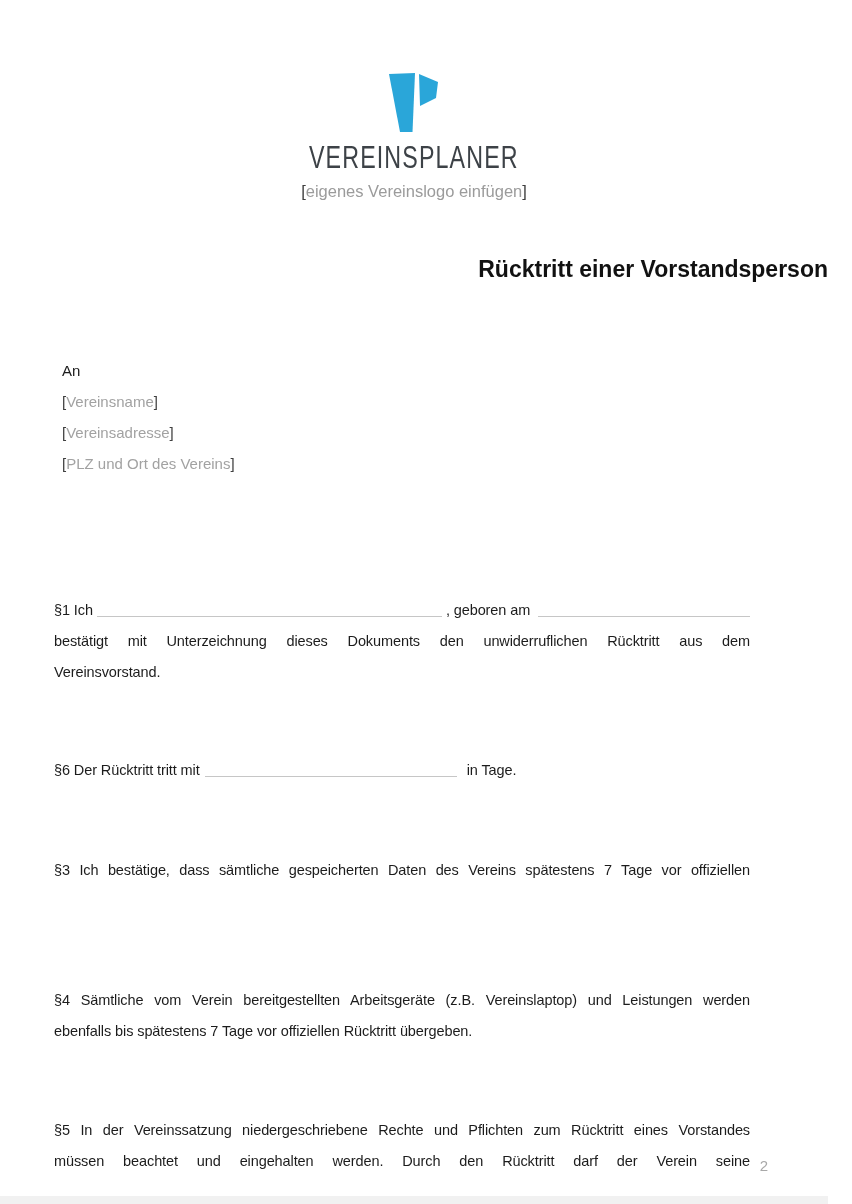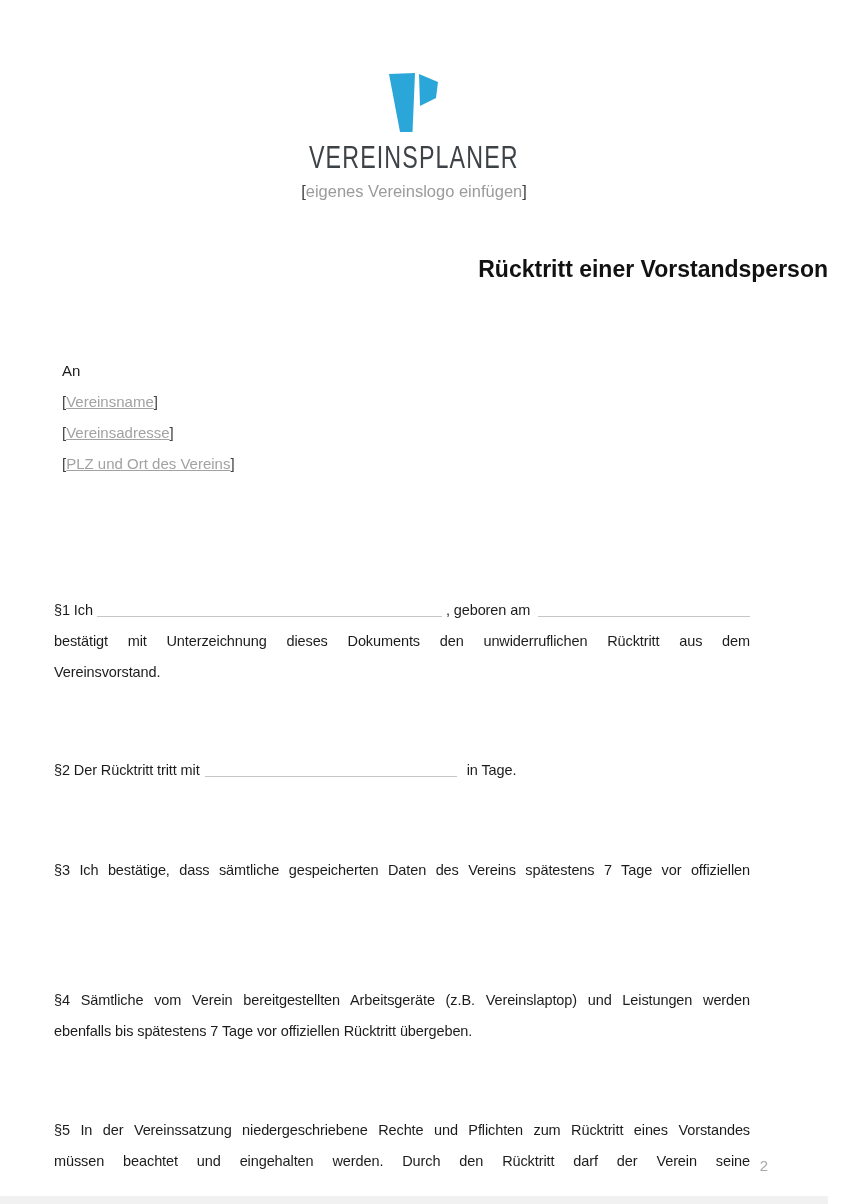--- a/index.html
+++ b/index.html
@@ -32,21 +32,21 @@
 
   
   .doc-title {
     position: absolute; top: 252px; left: 0; width: 100%;
     margin: 0; text-align: right;
     font-size: 23px; font-weight: bold; line-height: 34px; color: #111111;
   }
 
   
   .recipient { position: absolute; top: 355px; left: 62px; font-size: 15px; line-height: 31px; }
-  .recipient .ph { color: #a2a2a2; text-decoration: underline; }
+  .recipient .ph { color: #a2a2a2; }
 
   
   .para {
     position: absolute; left: 54px; width: 696px;
     font-size: 14.5px; letter-spacing: -0.1px; line-height: 31px; margin-top: 46px;
   }
   .para .just { text-align: justify; text-align-last: justify; }
   .row { display: flex; align-items: baseline; }
   .row .t { white-space: nowrap; }
   .blank {
@@ -115,21 +115,21 @@
       <span class="blank b-name"></span>
       <span class="t mid">, geboren am</span>
       <span class="blank b-birth"></span>
     </div>
     <div class="just">bestätigt mit Unterzeichnung dieses Dokuments den unwiderruflichen Rücktritt aus dem</div>
     <div>Vereinsvorstand.</div>
   </div>
 
   <div class="para" id="p2">
     <div class="row">
-      <span class="t">§2 Der Rücktritt tritt mit</span>
+      <span class="t">§6 Der Rücktritt tritt mit</span>
       <span class="blank b-date"></span>
       <span class="t tail">in Tage.</span>
     </div>
   </div>
 
   <div class="para" id="p3">
     <div class="just">§3 Ich bestätige, dass sämtliche gespeicherten Daten des Vereins spätestens 7 Tage vor offiziellen</div>
   </div>
 
   <div class="para" id="p4">

